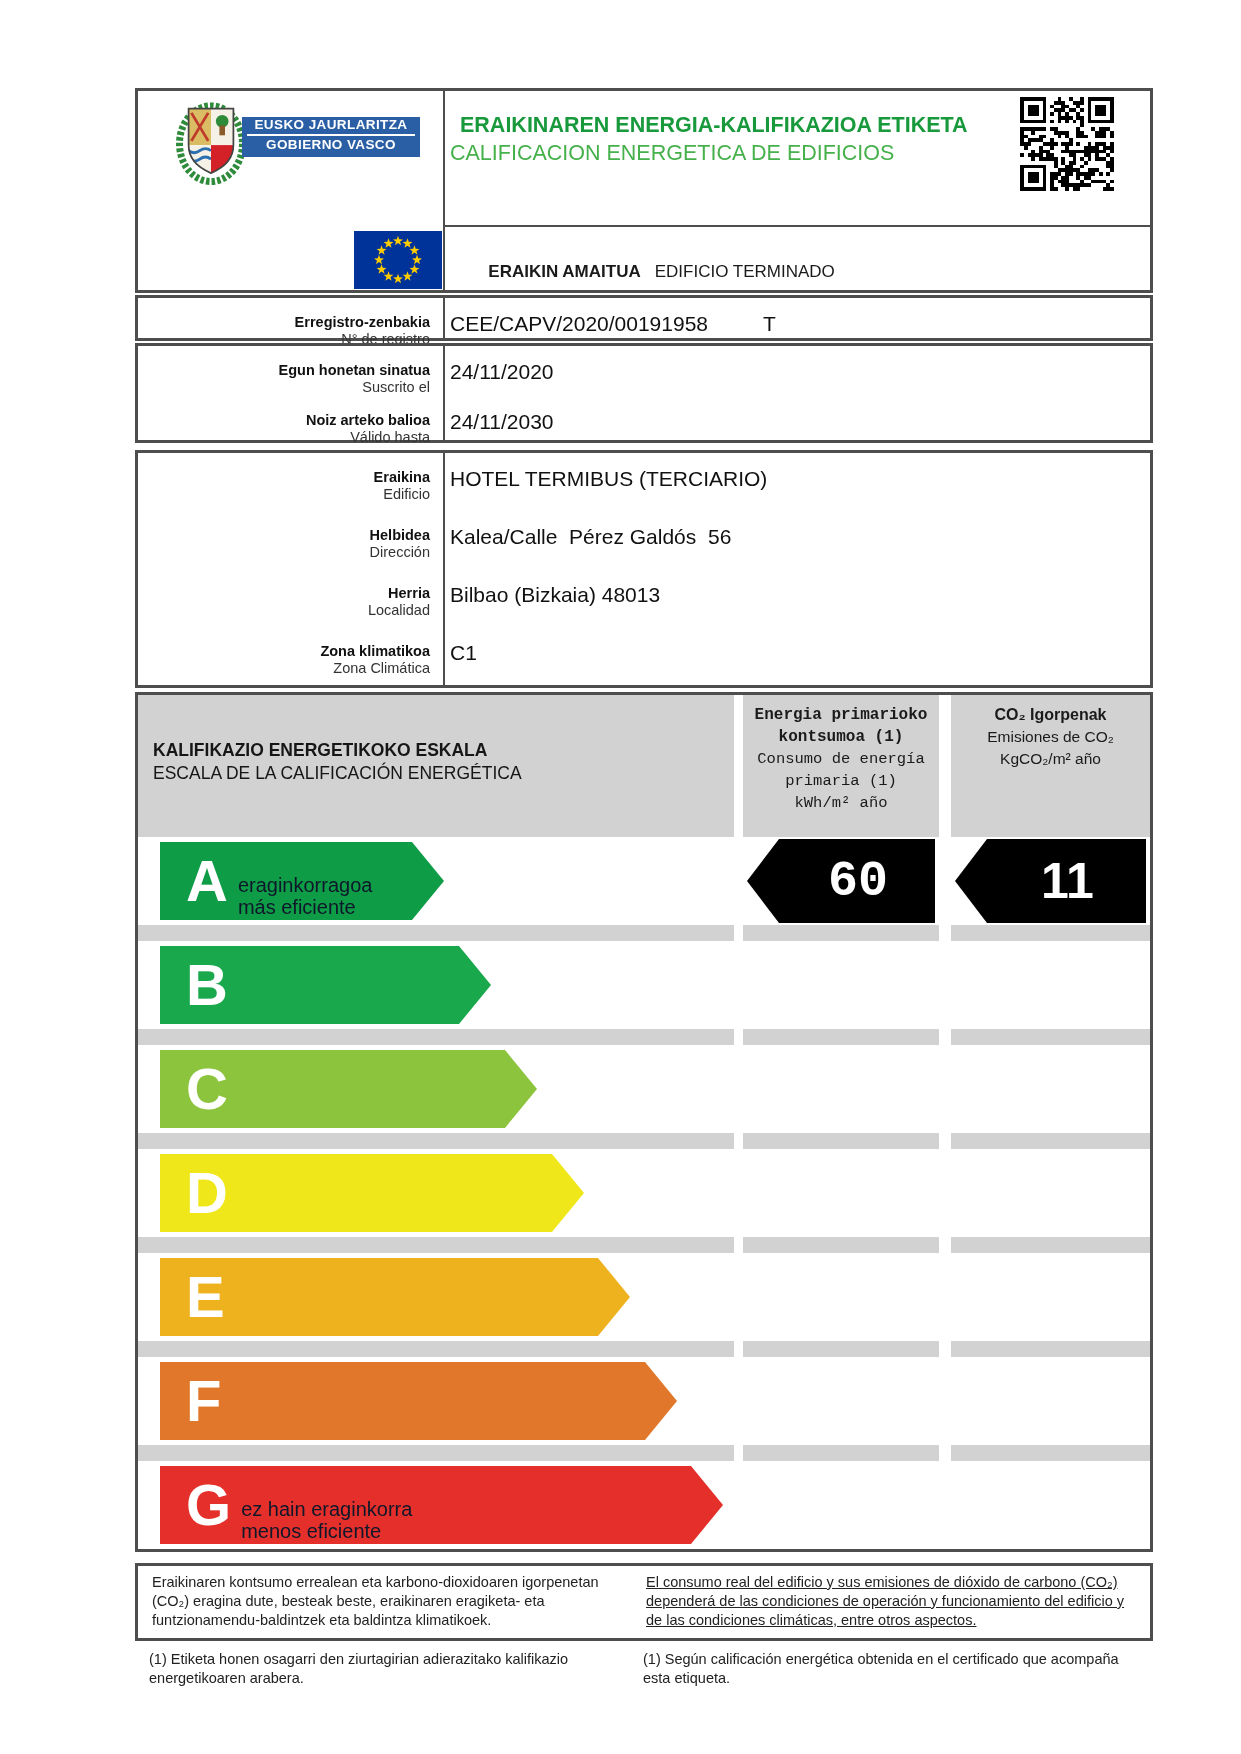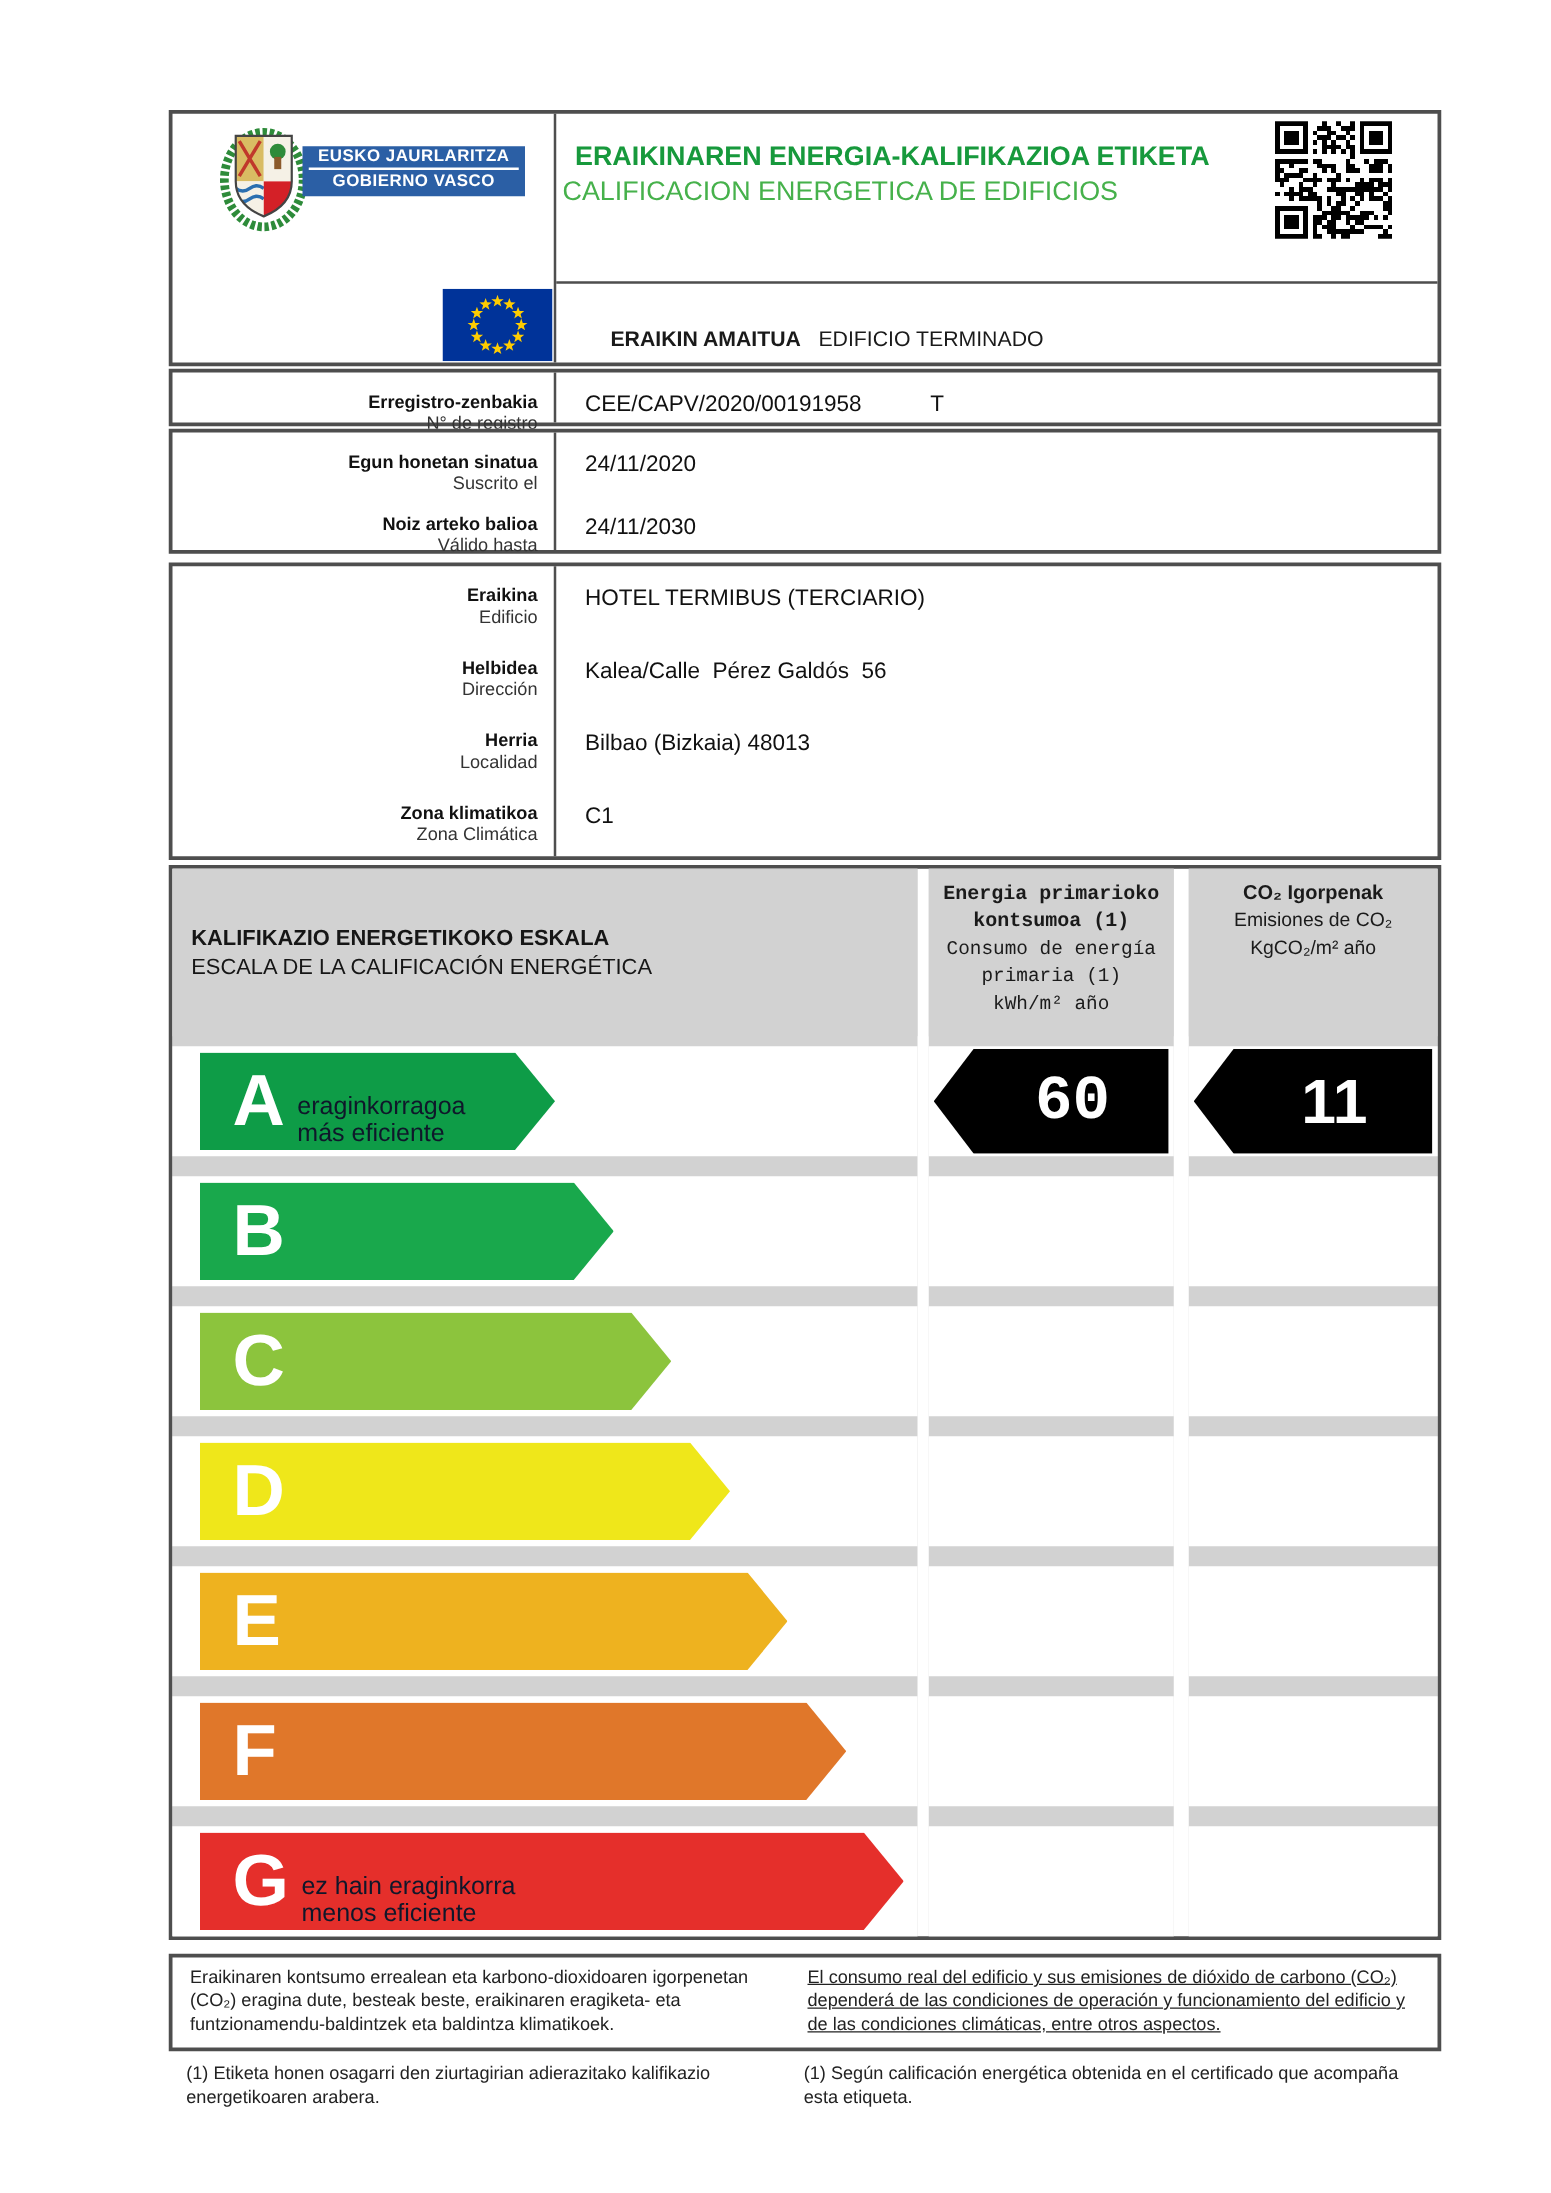--- a/index.html
+++ b/index.html
@@ -29,21 +29,21 @@
 
   
   .registry-box{top:207px;height:46px;}
   .dates-box{top:255px;height:100px;}
   .building-box{top:362px;height:238px;}
   .rows{position:absolute;inset:0;display:flex;flex-direction:column;}
   .info-row{display:flex;align-items:flex-start;flex:1;padding-top:16px;box-sizing:border-box;}
   .labels{width:292px;text-align:right;padding-right:12px;flex:none;}
   .label-eu{font-weight:bold;font-size:14.5px;line-height:17px;color:#111;}
   .label-es{font-size:14.5px;line-height:17px;color:#333;}
-  .value{margin-left:26px;font-size:18px;line-height:19px;white-space:pre;color:#111;}
+  .value{margin-left:8px;font-size:21px;line-height:19px;white-space:pre;color:#111;}
   .value .suffix{margin-left:55px;}
 
   
   .scale-box{top:604px;height:860px;border:3px solid #4e4e4e;position:absolute;width:1018px;box-sizing:border-box;background:#fff;}
   .col{position:absolute;top:0;bottom:0;background:#d2d2d2;}
   .colA{left:0;width:596px;}
   .colB{left:605px;width:196px;font-family:Liberation Mono, monospace;}
   .colC{left:813px;width:199px;}
   .col-head{height:134px;background:#d2d2d2;box-sizing:border-box;}
   .colA .col-head{display:flex;flex-direction:column;justify-content:center;padding-left:15px;}

